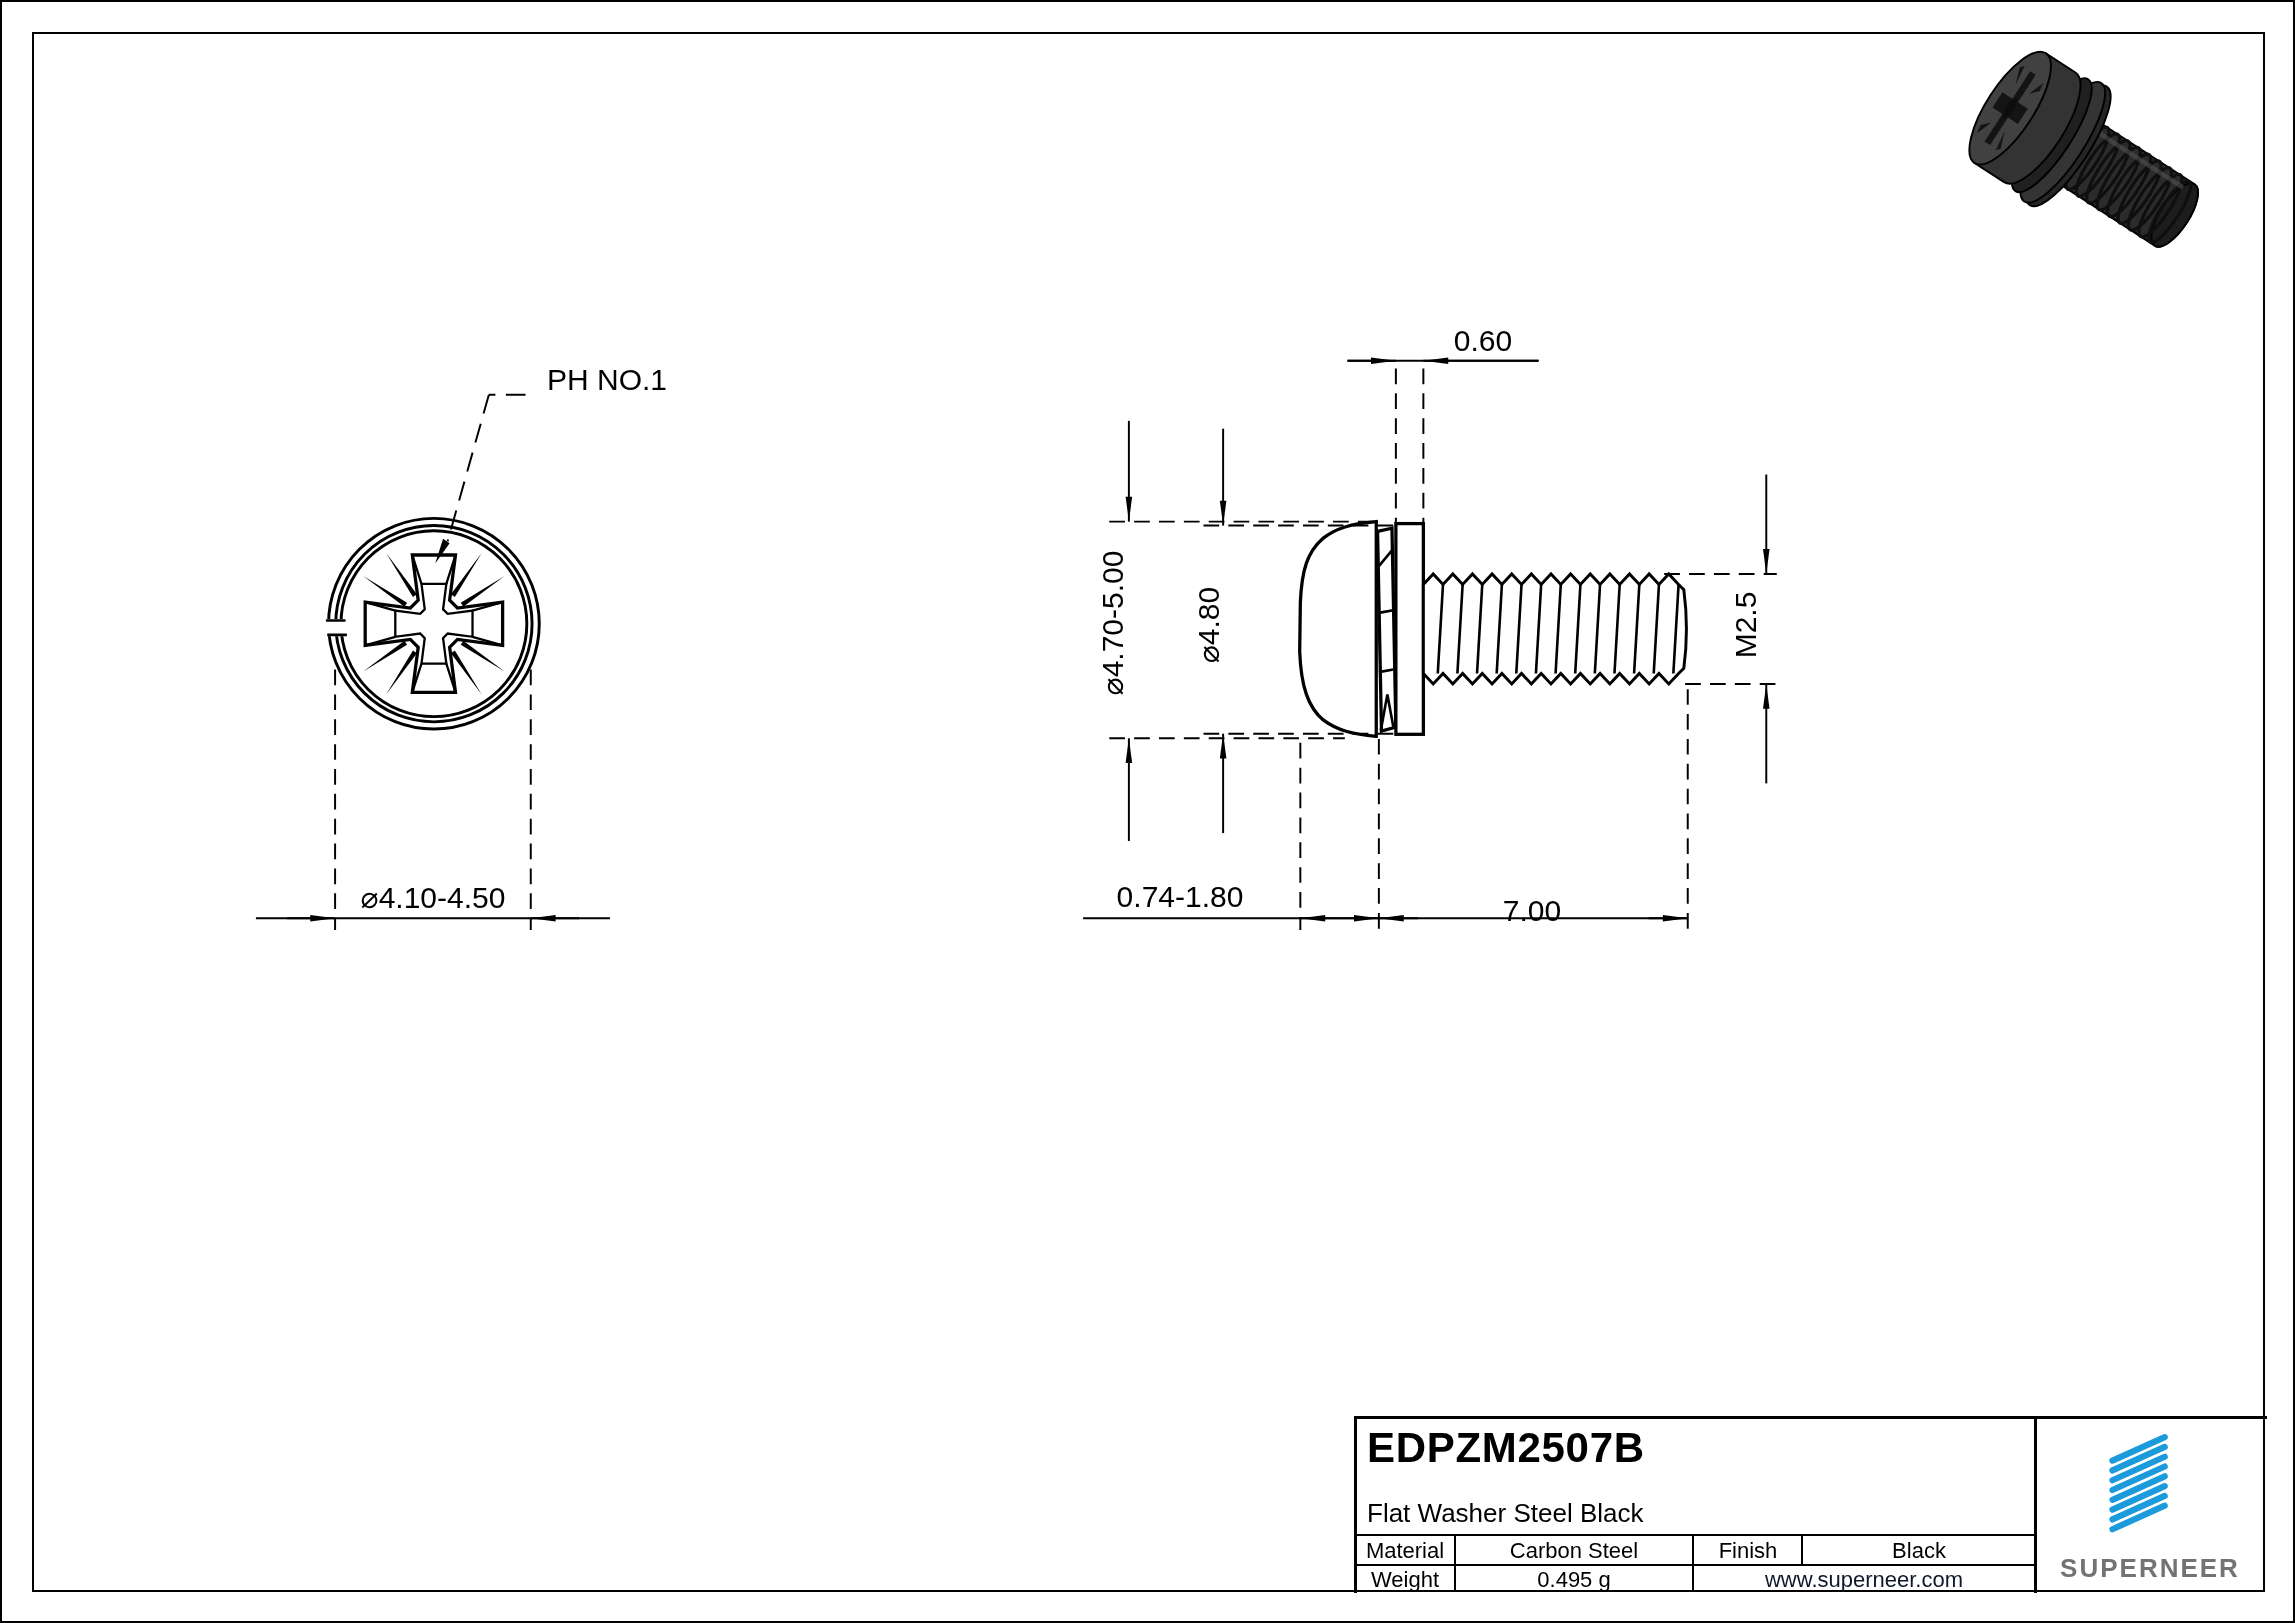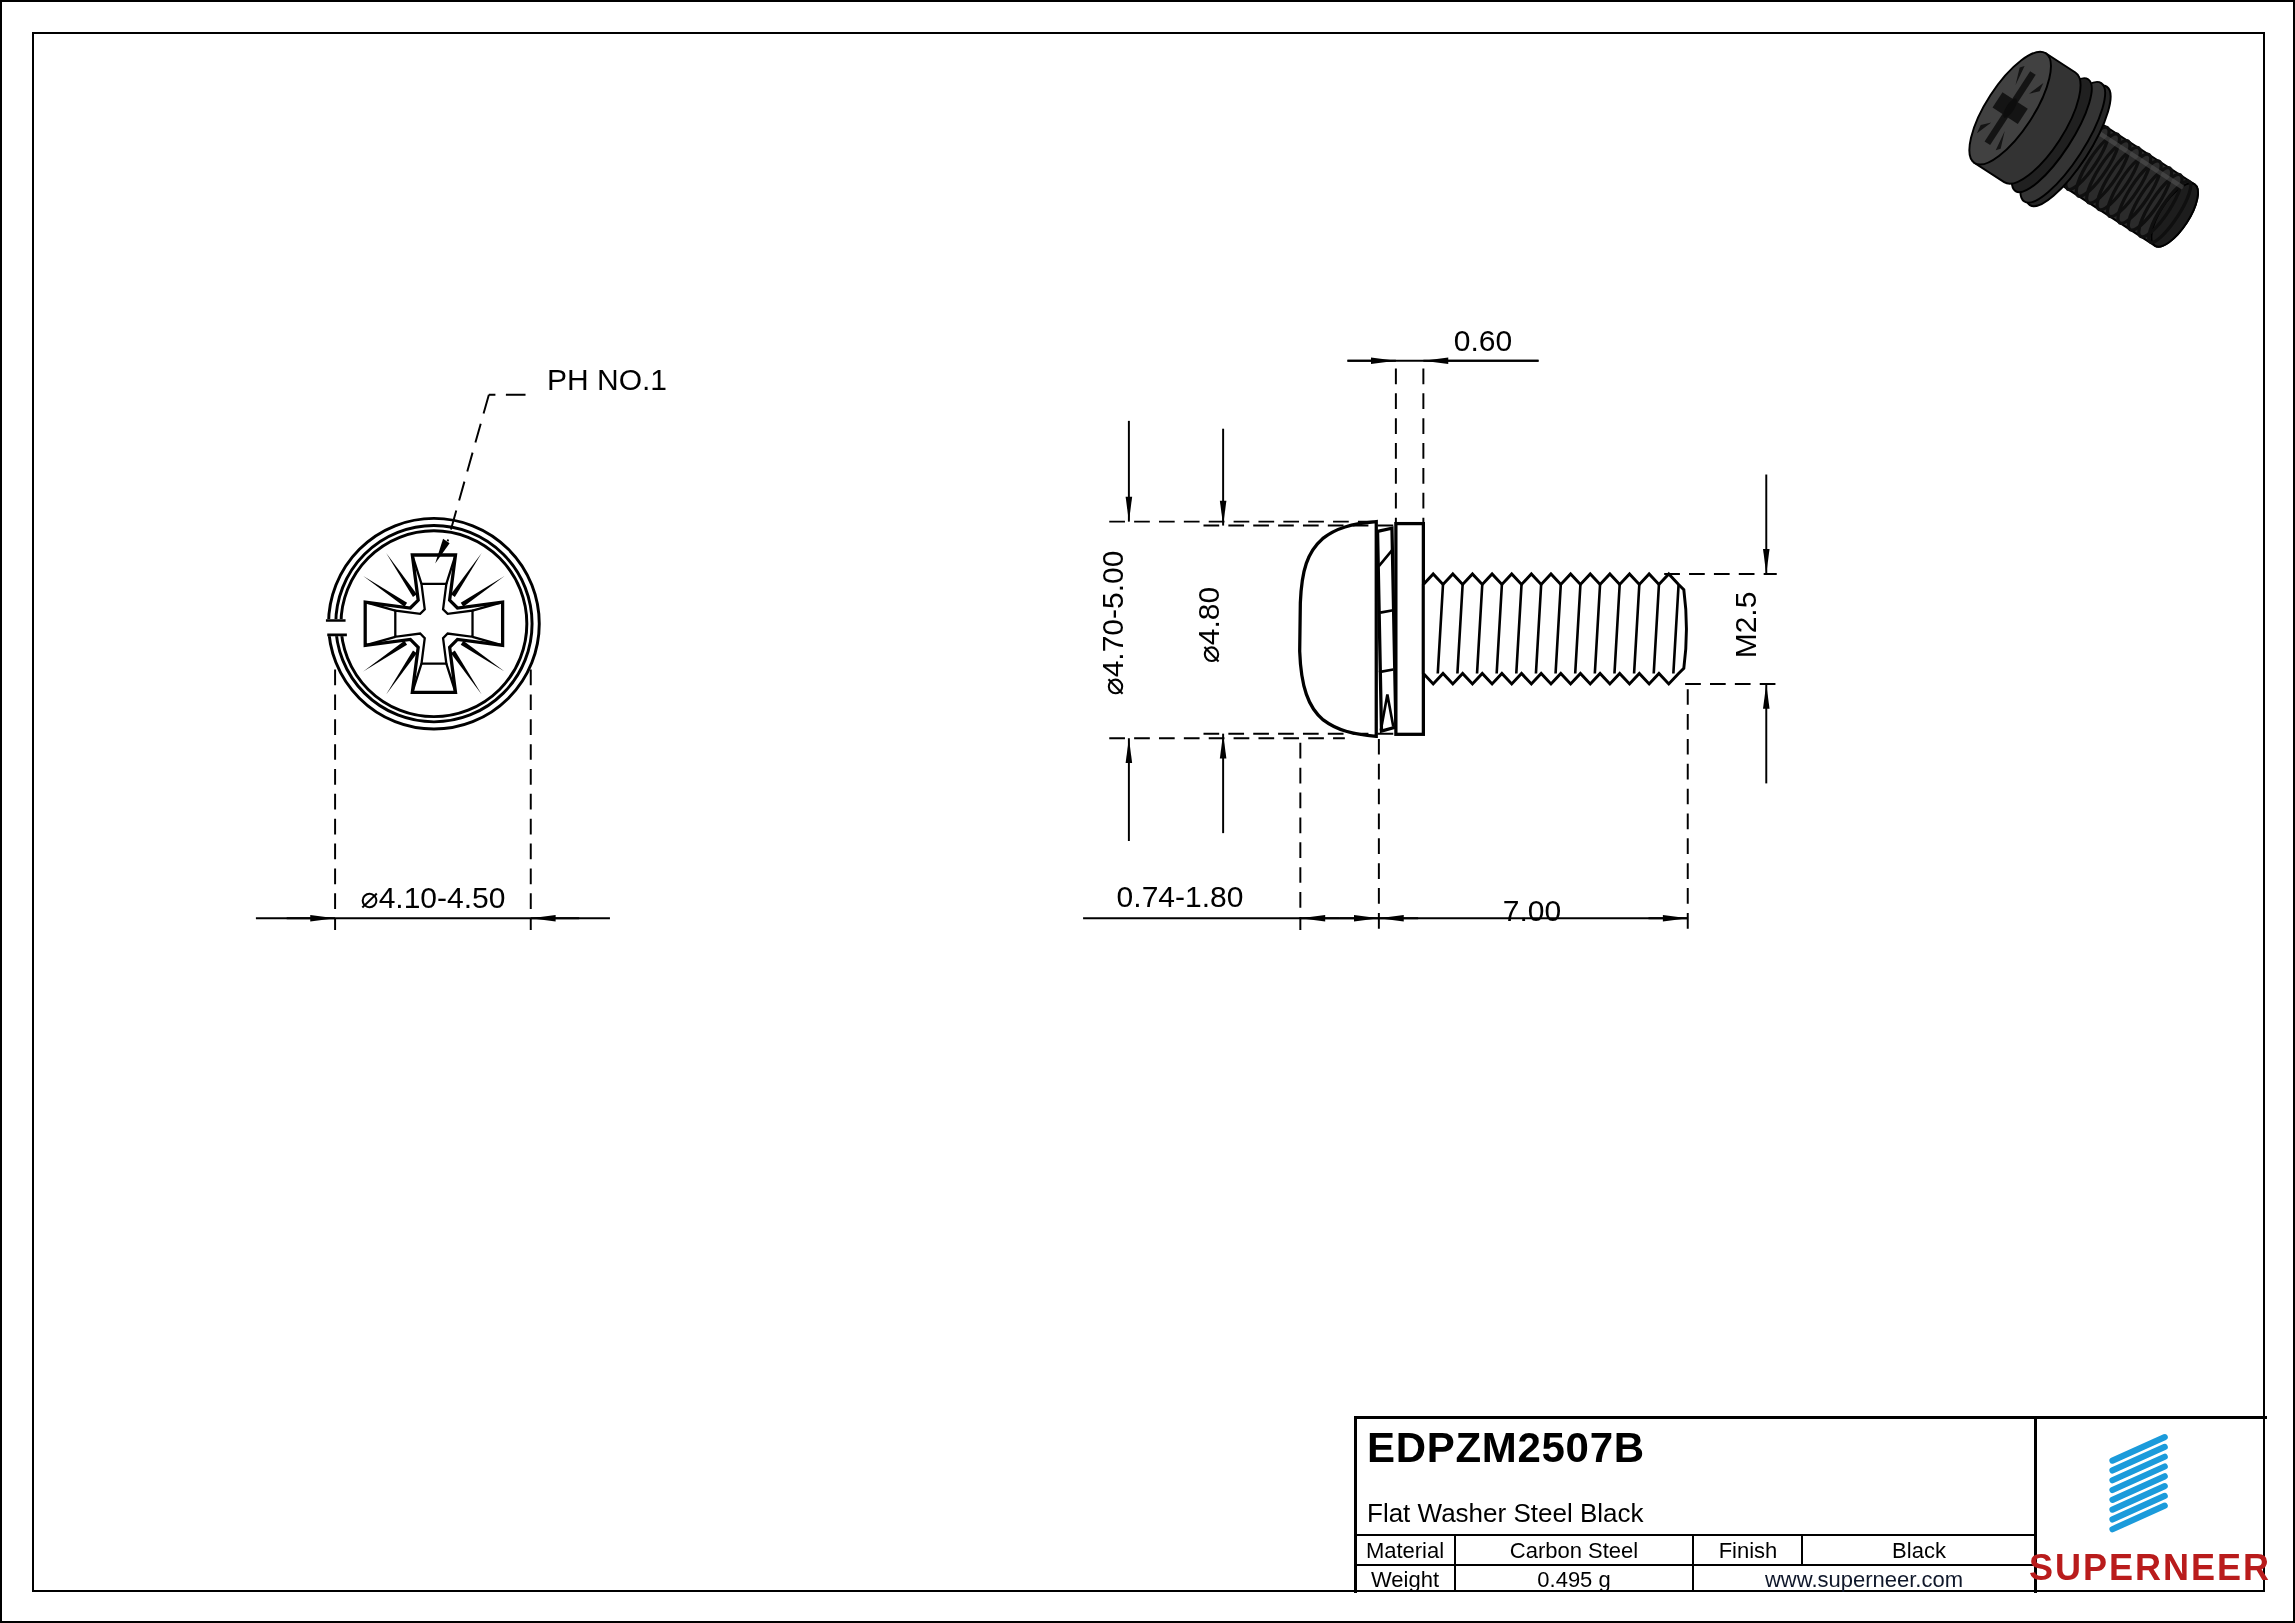--- a/index.html
+++ b/index.html
@@ -14,22 +14,22 @@
   }
   svg{position:absolute;left:0;top:0;}
   .lbl{position:absolute;font-size:30px;white-space:nowrap;color:#000;}
   .lbl.c{transform:translateX(-50%);text-align:right;}
   .lbl.rot{transform:translate(-50%,-50%) rotate(-90deg);}
   .ln{position:absolute;background:#000;}
   .tb-text{position:absolute;transform:translate(-50%,-50%);font-size:22px;white-space:nowrap;}
   .pn{position:absolute;left:1365px;top:1422px;font-size:42px;font-weight:bold;letter-spacing:0.7px;}
   .desc{position:absolute;left:1365px;font-size:26px;white-space:nowrap;}
   .website{color:#0f172a;}
-  .brand{position:absolute;transform:translate(-50%,-50%);font-size:36px;font-weight:bold;
-         letter-spacing:2px;color:#b91c1c;text-align:right;}
+  .brand{position:absolute;transform:translate(-50%,-50%);font-size:26px;font-weight:bold;
+         letter-spacing:2px;color:#737373;text-align:right;}
   .contact{position:absolute;left:88px;top:1485px;font-size:50px;color:#141414;}
 </style>
 </head>
 <body>
 
 <div class="page">
   <div class="inner-frame"></div>
 
   <svg width="2295" height="1623" viewBox="0 0 3507 2480">
     <defs>

